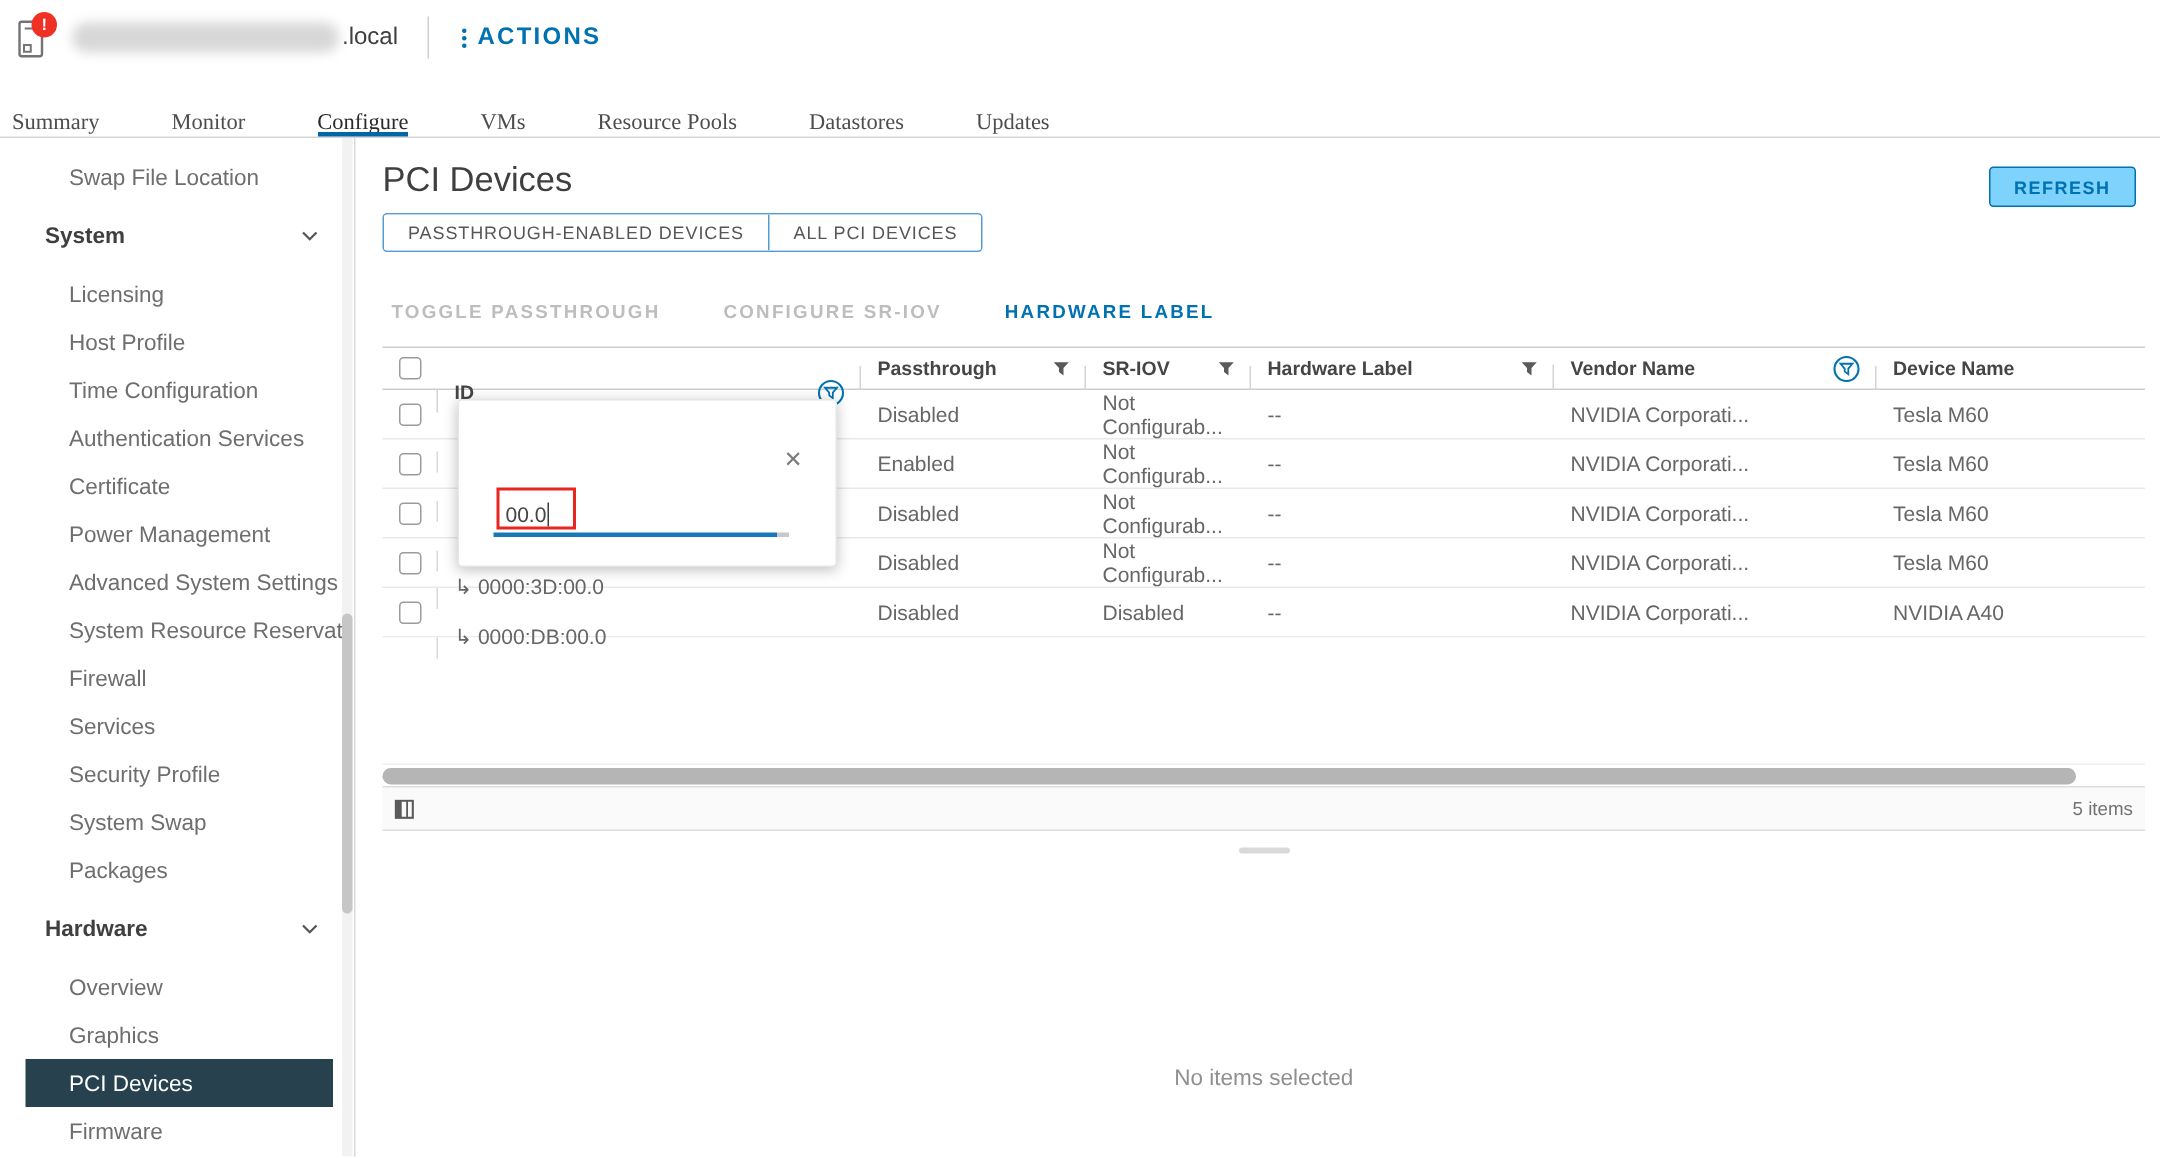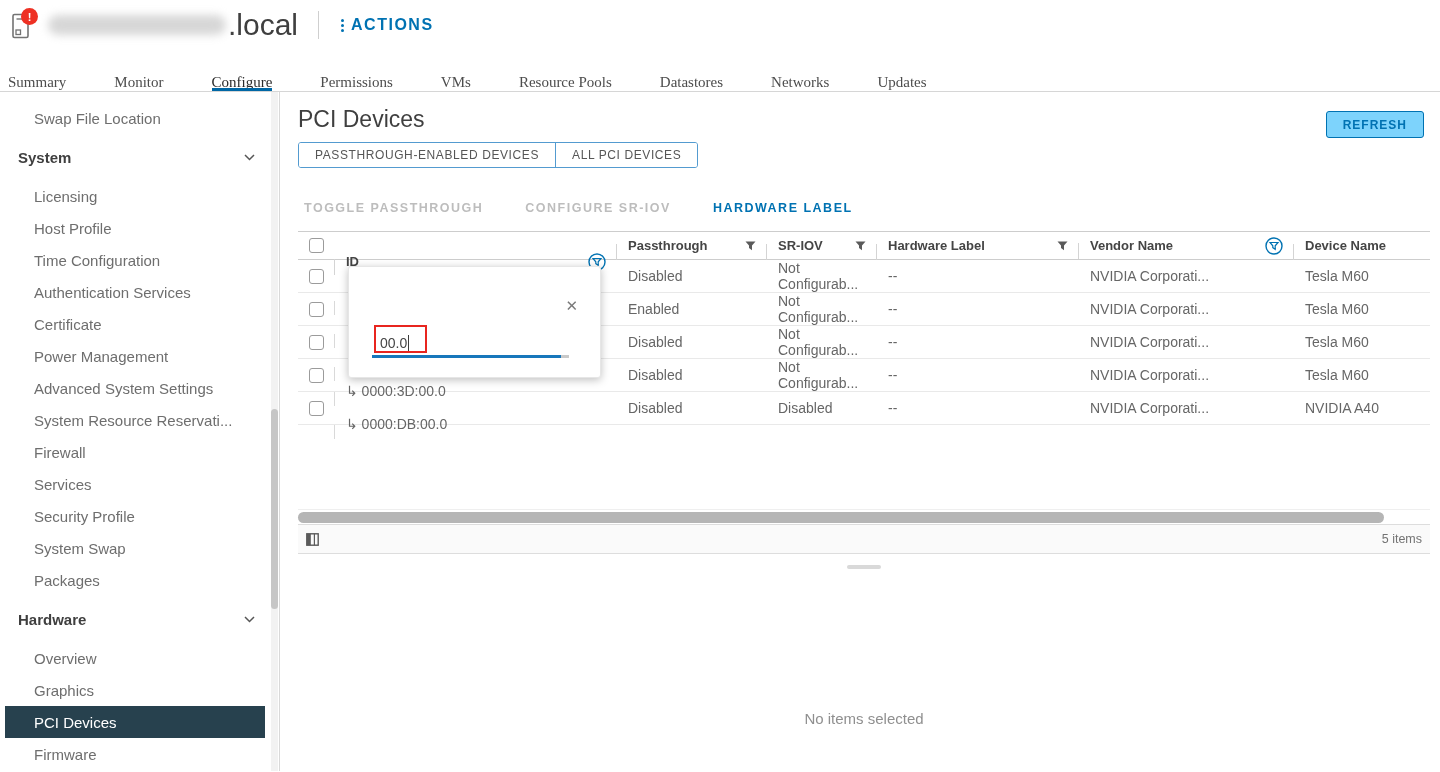--- a/index.html
+++ b/index.html
@@ -10,41 +10,41 @@
 
   
   .topbar { height:50px; display:flex; align-items:center; padding-left:10px; }
   .host-icon-wrap { position:relative; width:30px; height:32px; flex:none; }
   .host-icon-wrap svg { position:absolute; left:0; top:4px; }
   .alert-badge { position:absolute; left:11px; top:-1px; width:17px; height:17px; border-radius:50%;
                  background:var(--badge-red); color:#fff; font-size:11px; font-weight:bold;
                  display:flex; align-items:center; justify-content:center; }
   .host-blur { width:178px; height:20px; margin-left:8px; border-radius:10px;
                background:#d7d7d7; filter:blur(4px); }
-  .host-suffix { font-size:30px; color:#3f3f3f; margin-left:2px; }
+  .host-suffix { font-size:16px; color:#3f3f3f; margin-left:2px; }
   .vsep { width:1px; height:28px; background:#cfcfcf; margin:0 22px 0 20px; }
   .actions-btn { display:flex; align-items:center; gap:7px; color:var(--accent); cursor:pointer; }
   .vdots { display:flex; flex-direction:column; gap:2px; }
   .vdots i { width:3px; height:3px; border-radius:50%; background:var(--accent); }
   .actions-label { font-size:16px; font-weight:bold; letter-spacing:1.5px; }
 
   
   .tabbar { height:42px; border-bottom:1px solid #d6d6d6; display:flex; align-items:flex-end;font-family:Liberation Serif, serif; }
   .tab { display:flex; align-items:center; padding:0 24px; font-size:15px; color:#4d4d4d;
          position:relative; cursor:pointer; }
   .tab:first-child { padding-left:8px; }
   .tab.active { color:#2b2b2b; }
   .tab.active::after { content:""; position:absolute; left:24px; right:24px; bottom:0; height:3px;
                        background:var(--tab-underline); }
   .tab.active:first-child::after { left:8px; }
 
   
   .body { display:flex; height:679px; }
-  .sidebar { position:relative; width:280px; flex:none; border-right:1px solid #d9d9d9;
-             padding-top:10px; overflow:hidden; }
+  .sidebar { position:relative; width:237px; flex:none; border-right:1px solid #d9d9d9;
+             padding-top:10px; overflow:hidden;padding-left:12px; }
   .nav-list { list-style:none; }
   .nav-item { height:32px; display:flex; align-items:center; font-size:15px; color:#6e6e6e;
               padding-left:34px; cursor:pointer; white-space:nowrap; }
   .nav-item.group { padding-left:18px; color:#3f3f3f; font-weight:bold; margin:7px 0;
                     padding-right:24px; justify-content:space-between; }
   .nav-item.selected { background:var(--nav-selected); color:#fff; margin:0 14px 0 5px; padding-left:29px; }
   .chev svg { display:block; }
   .side-scroll-track { position:absolute; top:0; right:1px; width:7px; height:679px; background:#f2f2f2; }
   .side-scroll-thumb { position:absolute; top:317px; right:1px; width:7px; height:200px;
                        border-radius:4px; background:#c6c6c6; }
@@ -141,25 +141,23 @@
           <i></i>
         </span>
       <span class="actions-label">ACTIONS</span>
     </div>
   </header>
 
   <nav class="tabbar">
     <div class="tab">Summary</div>
     <div class="tab">Monitor</div>
     <div class="tab active">Configure</div>
-    <div class="tab">Permissions</div>
     <div class="tab">VMs</div>
     <div class="tab">Resource Pools</div>
     <div class="tab">Datastores</div>
-    <div class="tab">Networks</div>
     <div class="tab">Updates</div>
   </nav>
 
   <div class="body">
 
     <aside class="sidebar">
       <ul class="nav-list">
         <li class="nav-item">Swap File Location</li>
         <li class="nav-item group">
           <span>System</span>

